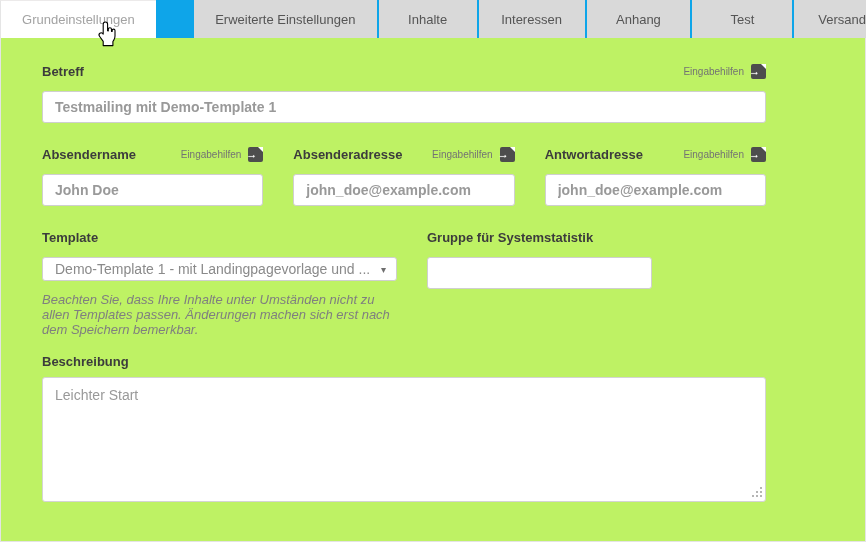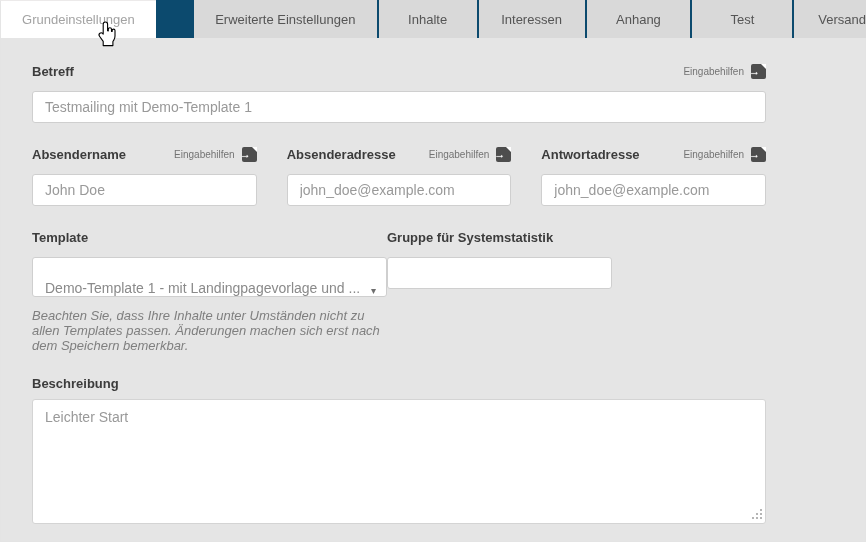--- a/index.html
+++ b/index.html
@@ -5,40 +5,40 @@
   * { box-sizing: border-box; margin: 0; padding: 0; }
   html, body { background: #fff; }
   body {
     width: 866px; height: 549px;
     font-family: "Liberation Sans", "DejaVu Sans", sans-serif;
     position: relative; overflow: hidden;
     color: #3a3a3a;
   }
 
   
-  .tabbar { display: flex; height: 38px; gap: 2px; background: #0c4a6e; }
+  .tabbar { display: flex; height: 38px; gap: 2px; background: #0ea5e9; }
   .tab {
     background: #d9d9d9; color: #555;
     font-size: 13px; display: flex; align-items: center; justify-content: center;
     cursor: pointer; white-space: nowrap;
   }
   .tab.active {
     background: #fff; color: #a3a3a3;
     border-left: 1px solid #e5e5e5; border-top: 1px solid #eceaea;
   }
   .tab-1 { width: 156px; } .tab-2 { width: 183px; margin-left: 36px; } .tab-3 { width: 98px; }
   .tab-4 { width: 106px; } .tab-5 { width: 104px; } .tab-6 { width: 100px; }
   .tab-7 { flex: 1; padding-left: 24px; }
 
   
   .panel {
     height: 504px; width: 100%;
     border: 1px solid #e4e4e4; border-top: none;
-    padding: 26px 99px 0 31px;
-    background: #e5e5e5;
+    padding: 26px 99px 0 41px;
+    background: #bef264;
   }
 
   .label-row { display: flex; justify-content: space-between; align-items: center; margin-bottom: 12px; }
   .field-label { font-size: 13px; font-weight: 700; color: #3c3c3c; }
   .col .label-row { justify-content: space-between; gap: 8px; }
 
   .helper { display: inline-flex; align-items: center; color: #737373; font-size: 10px; cursor: pointer; }
   .helper-icon {
     position: relative; width: 15px; height: 15px; background: #4d4d4d;
     border-radius: 2px; display: inline-block; margin-left: 7px; flex: none;
@@ -51,38 +51,38 @@
     content: "\2192"; position: absolute; left: -2px; top: 0px;
     color: #fff; font-size: 11px; font-weight: 700; line-height: 15px;
     text-shadow: 0 0 1px #fff;
   }
 
   .text-input {
     width: 100%; height: 32px;
     border: 1px solid #cfcfcf; border-radius: 3px;
     padding: 0 12px; font-size: 14px; color: #999;
     font-family: "Liberation Sans", "DejaVu Sans", sans-serif;
-    background: #fff; outline: none;
+    background: #fff; outline: none; font-weight: bold;
   }
 
   .sec { margin-bottom: 24px; }
 
   .cols3 { display: flex; gap: 30px; }
   .cols3 .col { flex: 1; min-width: 0; }
 
-  .cols2 { display: flex; margin-bottom: 23px; }
+  .cols2 { display: flex; gap: 30px; margin-bottom: 17px; }
   .col-template { width: 355px; flex: none; }
   .col-gruppe { width: 253px; flex: none; }
   .col-gruppe .text-input { width: 225px; }
 
   .select-box {
-    width: 355px; height: 40px;
+    width: 355px; height: 24px;
     border: 1px solid #cfcfcf; border-radius: 3px;
     padding: 0 10px 0 12px; font-size: 14px; color: #8a8a8a;
-    display: flex; align-items: flex-end; justify-content: space-between;
+    display: flex; align-items: center; justify-content: space-between;
     background: #fff; cursor: pointer; white-space: nowrap; overflow: hidden;
   }
   .select-caret { color: #6e6e6e; font-size: 10px; margin-left: 8px; flex: none; }
 
   .help-text {
     margin-top: 11px; font-size: 13px; font-style: italic;
     color: #7f7f7f; line-height: 15px;
   }
   .col-gruppe .help-text { max-width: 250px; }
 

